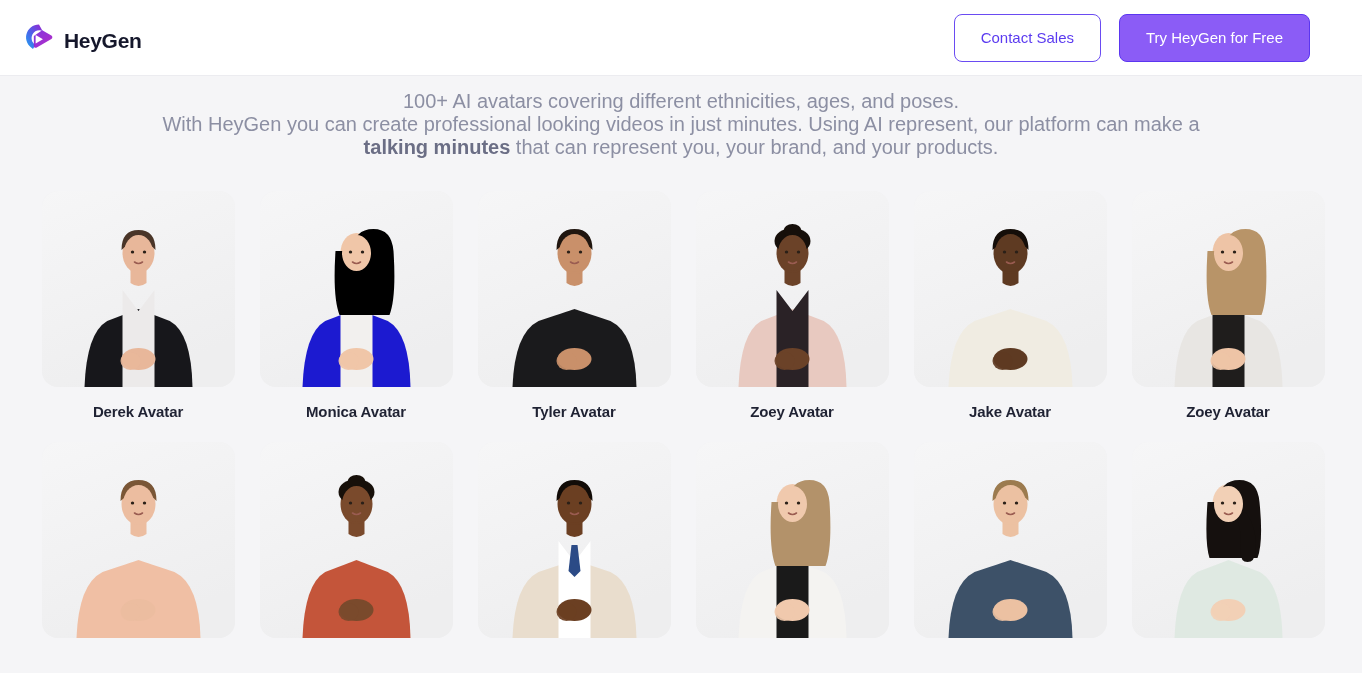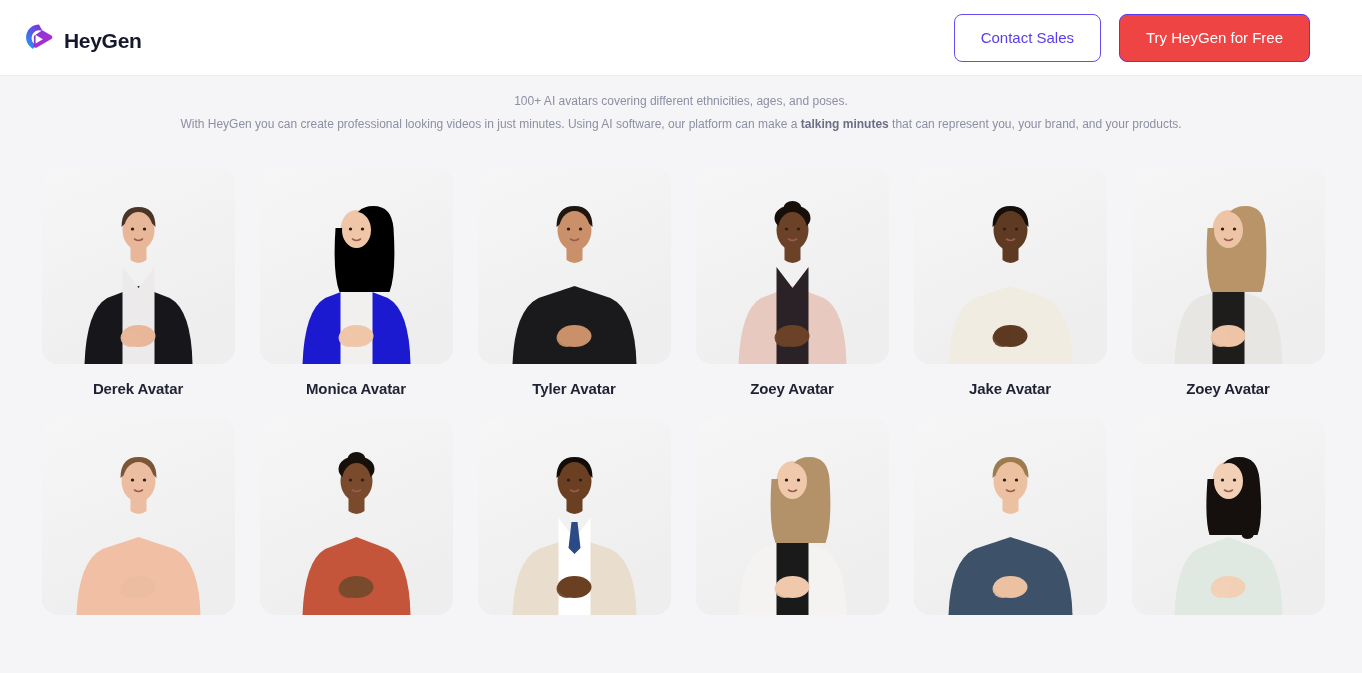--- a/index.html
+++ b/index.html
@@ -99,33 +99,33 @@
   .btn-outline {
     height: 48px;
     padding: 4px 26px;
     background: #ffffff;
     color: #5b3bf0;
     border: 1.5px solid #6a4bf2;
   }
   .btn-solid {
     height: 48px;
     padding: 0 26px;
-    background: #ef4444;
+    background: #8b5cf6;
     color: #ffffff;
     border: 1.5px solid #5b36f0;
   }
 
   
   .intro {
     width: 100%;
     padding: 14px 80px 0;
     text-align: center;
   }
   .intro-line {
-    font-size: 12px;
+    font-size: 20px;
     line-height: 23px;
     color: #8c8fa3;
     font-weight: 400;
     max-width: 1090px;
     margin: 0 auto;
   }
   .intro-line.second { margin-top: 0; }
   .intro-line b {
     font-weight: 700;
     color: #6b6e85;
@@ -191,21 +191,21 @@
 
   <div class="header-actions">
     <button class="btn btn-outline">Contact Sales</button>
     <button class="btn btn-solid">Try HeyGen for Free</button>
   </div>
 
 </header>
 
 <section class="intro">
   <p class="intro-line">100+ AI avatars covering different ethnicities, ages, and poses.</p>
-  <p class="intro-line second"><span>With HeyGen you can create professional looking videos in just minutes. Using AI software, our platform can make a </span><b>talking minutes</b><span> that can represent you, your brand, and your products.</span></p>
+  <p class="intro-line second"><span>With HeyGen you can create professional looking videos in just minutes. Using AI represent, our platform can make a </span><b>talking minutes</b><span> that can represent you, your brand, and your products.</span></p>
 </section>
 
 <section class="avatar-grid" id="avatar-grid">
     <div class="avatar-card">
       <div class="avatar-thumb">
   <svg viewBox="0 0 193 196" preserveAspectRatio="xMidYMax meet">
     <defs>
       <linearGradient id="g0bg" x1="0" y1="0" x2="0.4" y2="1">
         <stop offset="0%" stop-color="#f6f6f7"></stop>
               <stop offset="100%" stop-color="#eeeeef"></stop>

